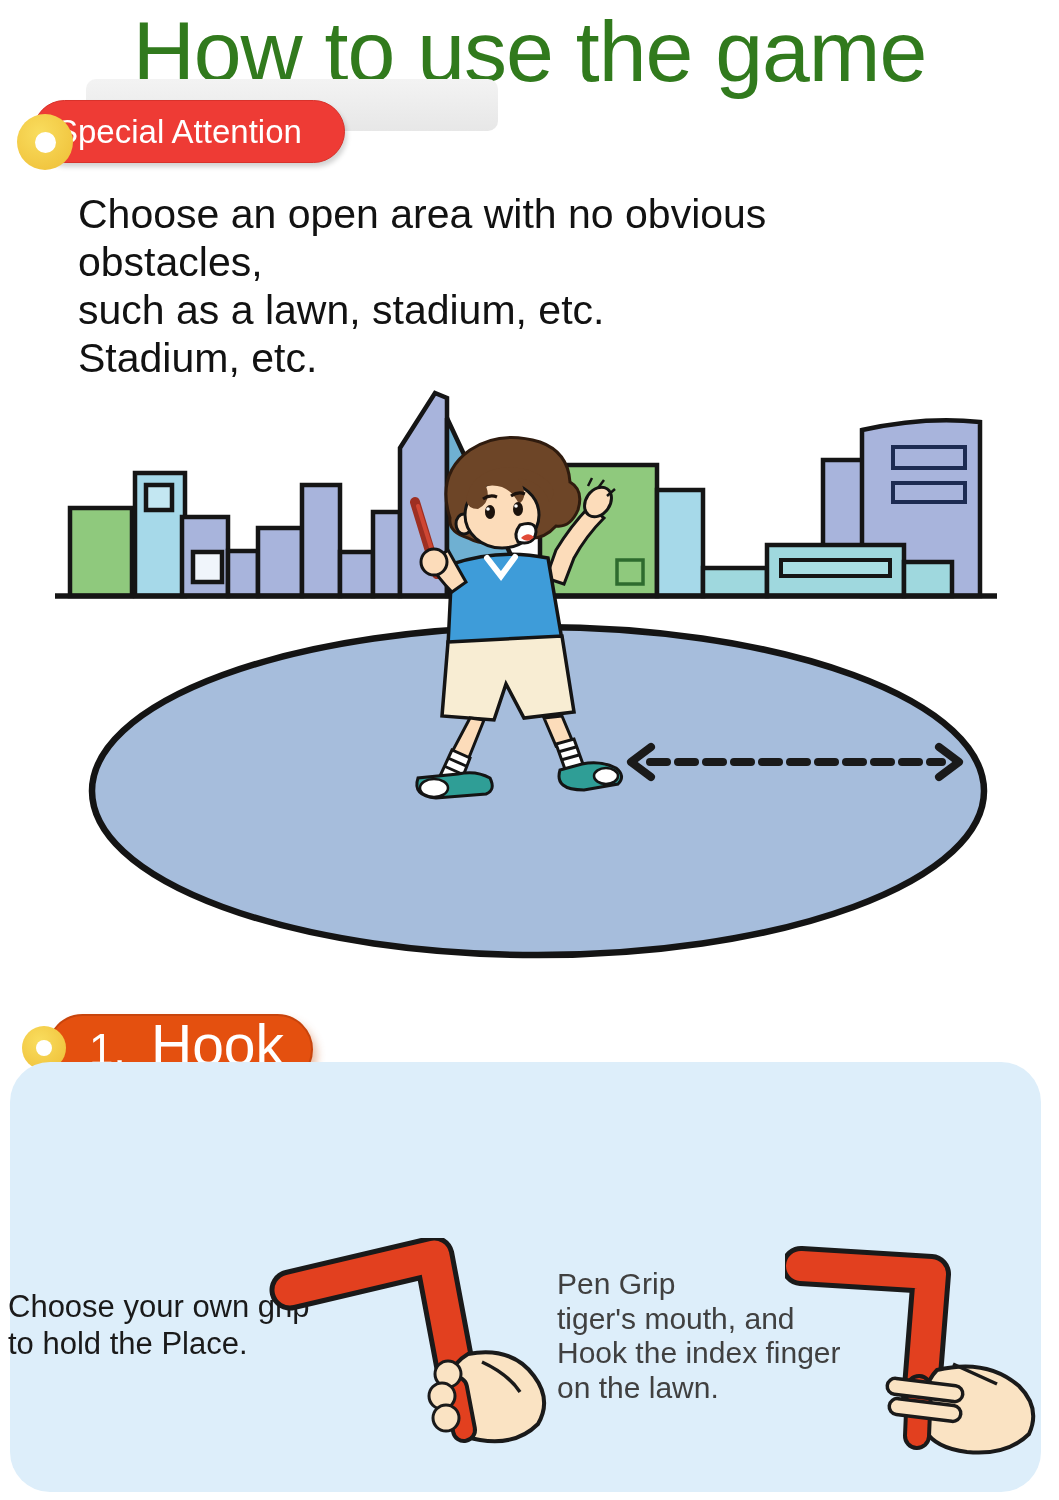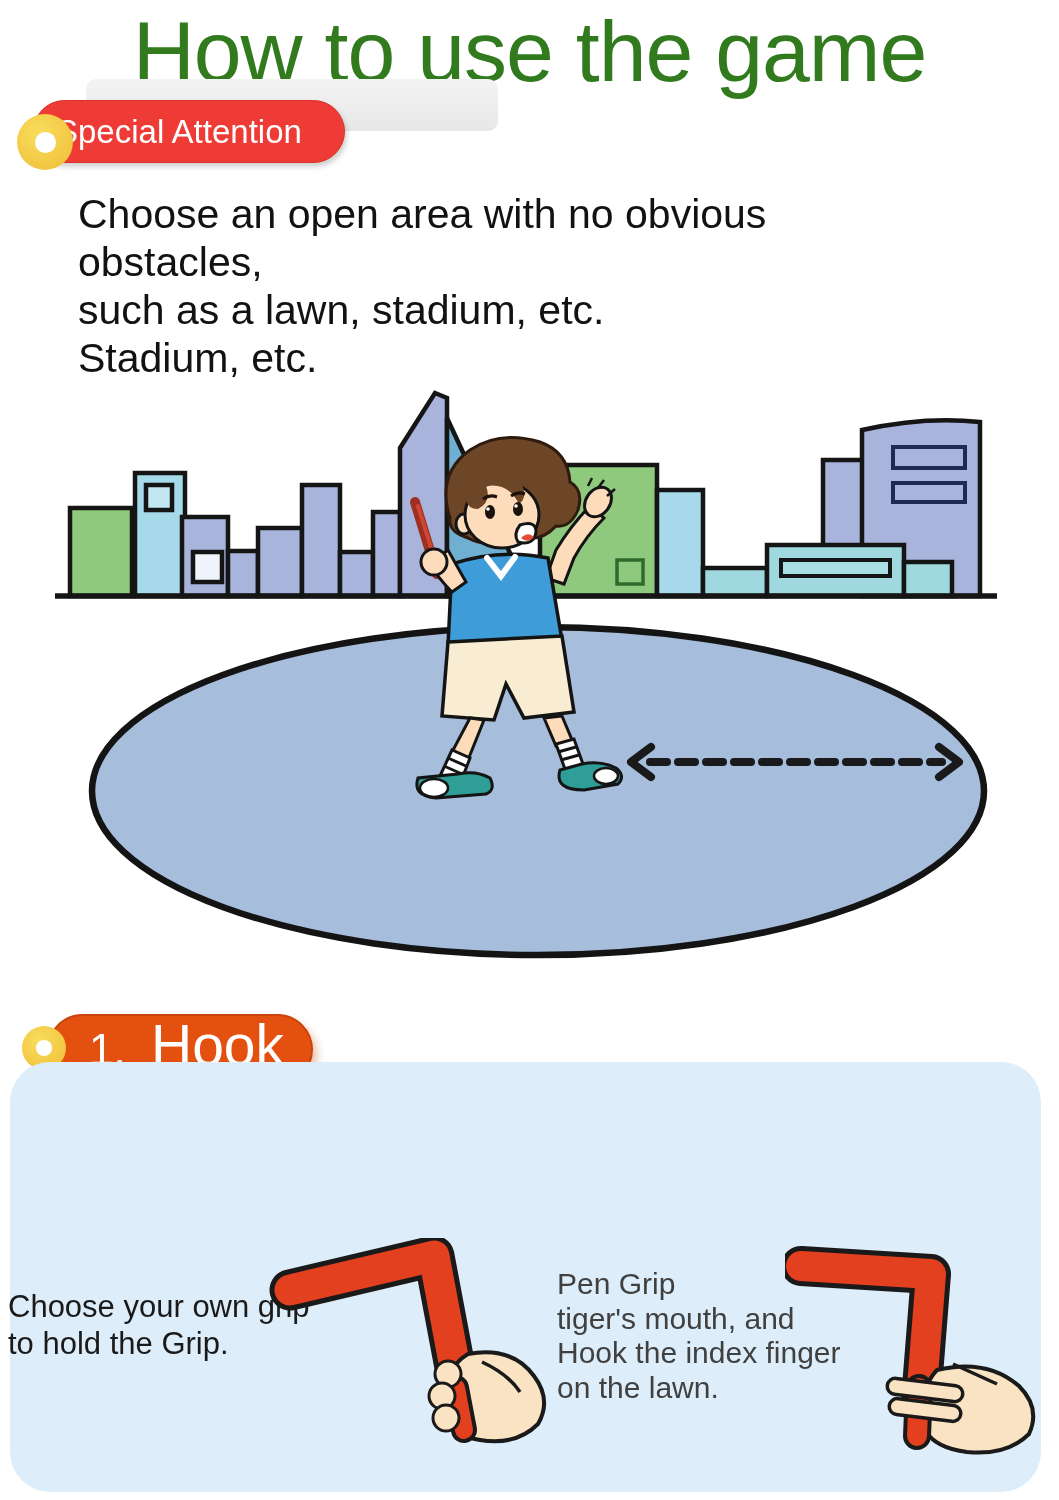--- a/index.html
+++ b/index.html
@@ -160,21 +160,21 @@
     <span class="lbl">Hook</span>
   </div>
   <div class="abs ring ring-grip">
       <div class="hole"></div>
     </div>
 
   <div class="abs panel"></div>
 
   <div class="abs caption-left">
     <div>Choose your own grip</div>
-    <div>to hold the Grip.</div>
+    <div>to hold the Place.</div>
   </div>
 
   <svg class="abs" style="left:268px;top:1238px" width="300" height="210" viewBox="0 0 300 210">
     <path d="M22,52 L166,18 L192,156" fill="none" stroke="#1a1a1a" stroke-width="41" stroke-linecap="round" stroke-linejoin="round"></path>
     <path d="M22,52 L166,18 L192,156" fill="none" stroke="#e2401f" stroke-width="31" stroke-linecap="round" stroke-linejoin="round"></path>
     <g>
       <path d="M200,116 Q244,108 266,138 Q284,162 270,186 Q248,208 212,202 Q186,198 176,180 Q168,160 178,142 Q186,124 200,116 Z" fill="#fae3c3" stroke="#1a1a1a" stroke-width="4"></path>
       <line x1="188" y1="150" x2="196" y2="192" stroke="#1a1a1a" stroke-width="26" stroke-linecap="round"></line>
       <line x1="188" y1="150" x2="196" y2="192" stroke="#e2401f" stroke-width="18" stroke-linecap="round"></line>
       <circle cx="180" cy="136" r="13" fill="#fae3c3" stroke="#1a1a1a" stroke-width="3"></circle>

